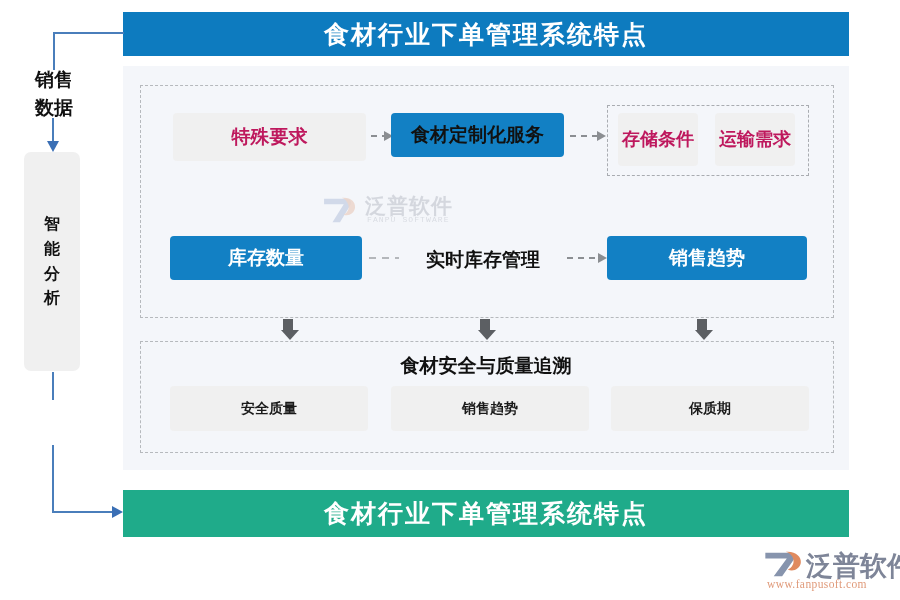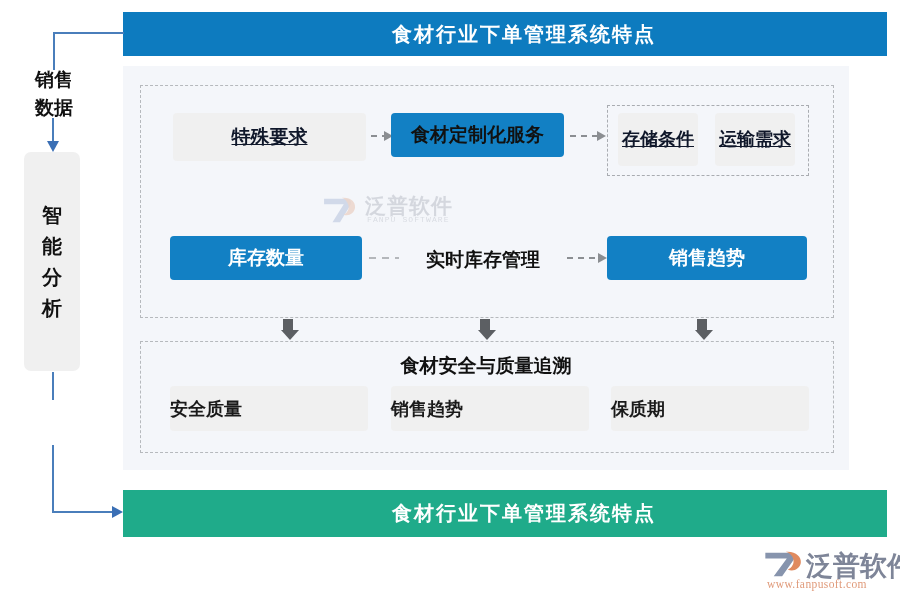--- a/index.html
+++ b/index.html
@@ -17,25 +17,24 @@
     background: #ffffff;
     overflow: hidden;
   }
 
   
   .title-bar {
     position: absolute;
     display: flex;
     align-items: center;
     justify-content: center;
-    font-size: 20px;
+    font-size: 25px;
     font-weight: bold;
     letter-spacing: 2px;
     color: #ffffff;
-    padding-left: 38px;
   }
   #header-bar {
     left: 123px;
     top: 12px;
     width: 726px;
     height: 44px;
     background: #0d7bbf;
   }
   #footer-bar {
     left: 123px;
@@ -80,22 +79,21 @@
     align-items: center;
     justify-content: center;
     text-align: center;
     border-radius: 4px;
     font-size: 19px;
     font-weight: bold;
     line-height: 1.15;
   }
   .node.grey {
     background: #f0f0f0;
-    color: #0f172a;
-    text-decoration: underline;
+    color: #be185d;
   }
   .node.blue-white {
     background: #1280c4;
     color: #ffffff;
   }
   .node.blue-dark {
     background: #1280c4;
     color: #111111;
   }
 
@@ -133,21 +131,22 @@
   }
   .trace-box {
     position: absolute;
     top: 320px;
     height: 45px;
     background: #f0f0f0;
     color: #1a1a1a;
     border-radius: 4px;
     display: flex;
     align-items: center;
-    font-size: 18px;
+    justify-content: center;
+    font-size: 14px;
     font-weight: bold;
   }
   #trace-0 { left: 47px;  width: 198px; }
   #trace-1 { left: 268px; width: 198px; }
   #trace-2 { left: 488px; width: 198px; }
 
   
   .dash-arrow {
     position: absolute;
     height: 2px;
@@ -247,21 +246,21 @@
     top: 152px;
     width: 56px;
     height: 219px;
     background: #f0f0f0;
     border-radius: 7px;
     display: flex;
     align-items: center;
     justify-content: center;
   }
   #flow-box-label {
-    font-size: 20px;
+    font-size: 16px;
     font-weight: bold;
     color: #111111;
     line-height: 1.55;
     text-align: center;
     width: 22px;
     word-break: break-all;
   }
 
   
   #watermark-inner {

